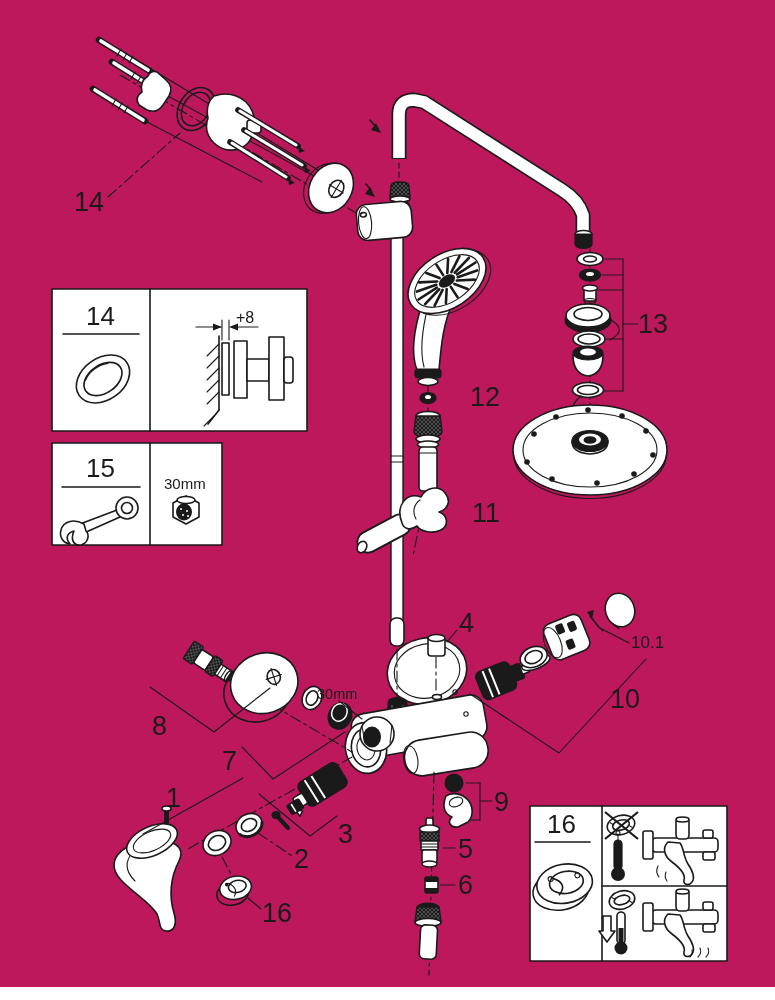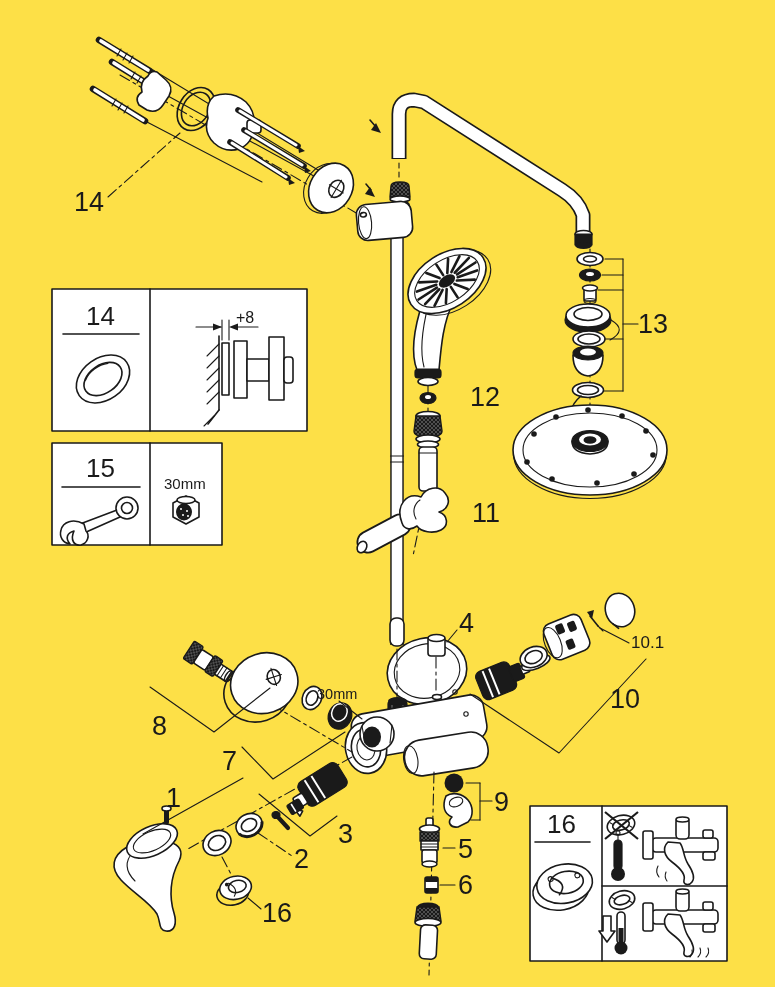--- a/index.html
+++ b/index.html
@@ -1,16 +1,16 @@
 <!DOCTYPE html>
 <html><head>
 <meta charset="utf-8">
 <style>
   html,body{margin:0;padding:0;background:#fff;}
-  .stage{width:775px;height:987px;position:relative;background:#fde047;overflow:hidden;}
+  .stage{width:775px;height:987px;position:relative;background:#be185d;overflow:hidden;}
   svg{display:block;}
   .ln{fill:none;stroke:#1a1a1a;stroke-width:1.6;stroke-linecap:round;stroke-linejoin:round;}
   .thin{stroke-width:1.1;}
   .fw{fill:#fff;stroke:#1a1a1a;stroke-width:1.6;stroke-linejoin:round;}
   .fb{fill:#1a1a1a;stroke:none;}
   .fbs{fill:#1a1a1a;stroke:#1a1a1a;stroke-width:1.2;stroke-linejoin:round;}
   .dd{stroke-dasharray:11 4 3 4;}
   .ds{stroke-dasharray:5 4;}
   .sp{stroke:#1a1a1a;stroke-width:2.6;stroke-linecap:round;}
   .tubeO{fill:none;stroke:#1a1a1a;stroke-width:15;stroke-linecap:butt;stroke-linejoin:round;}

